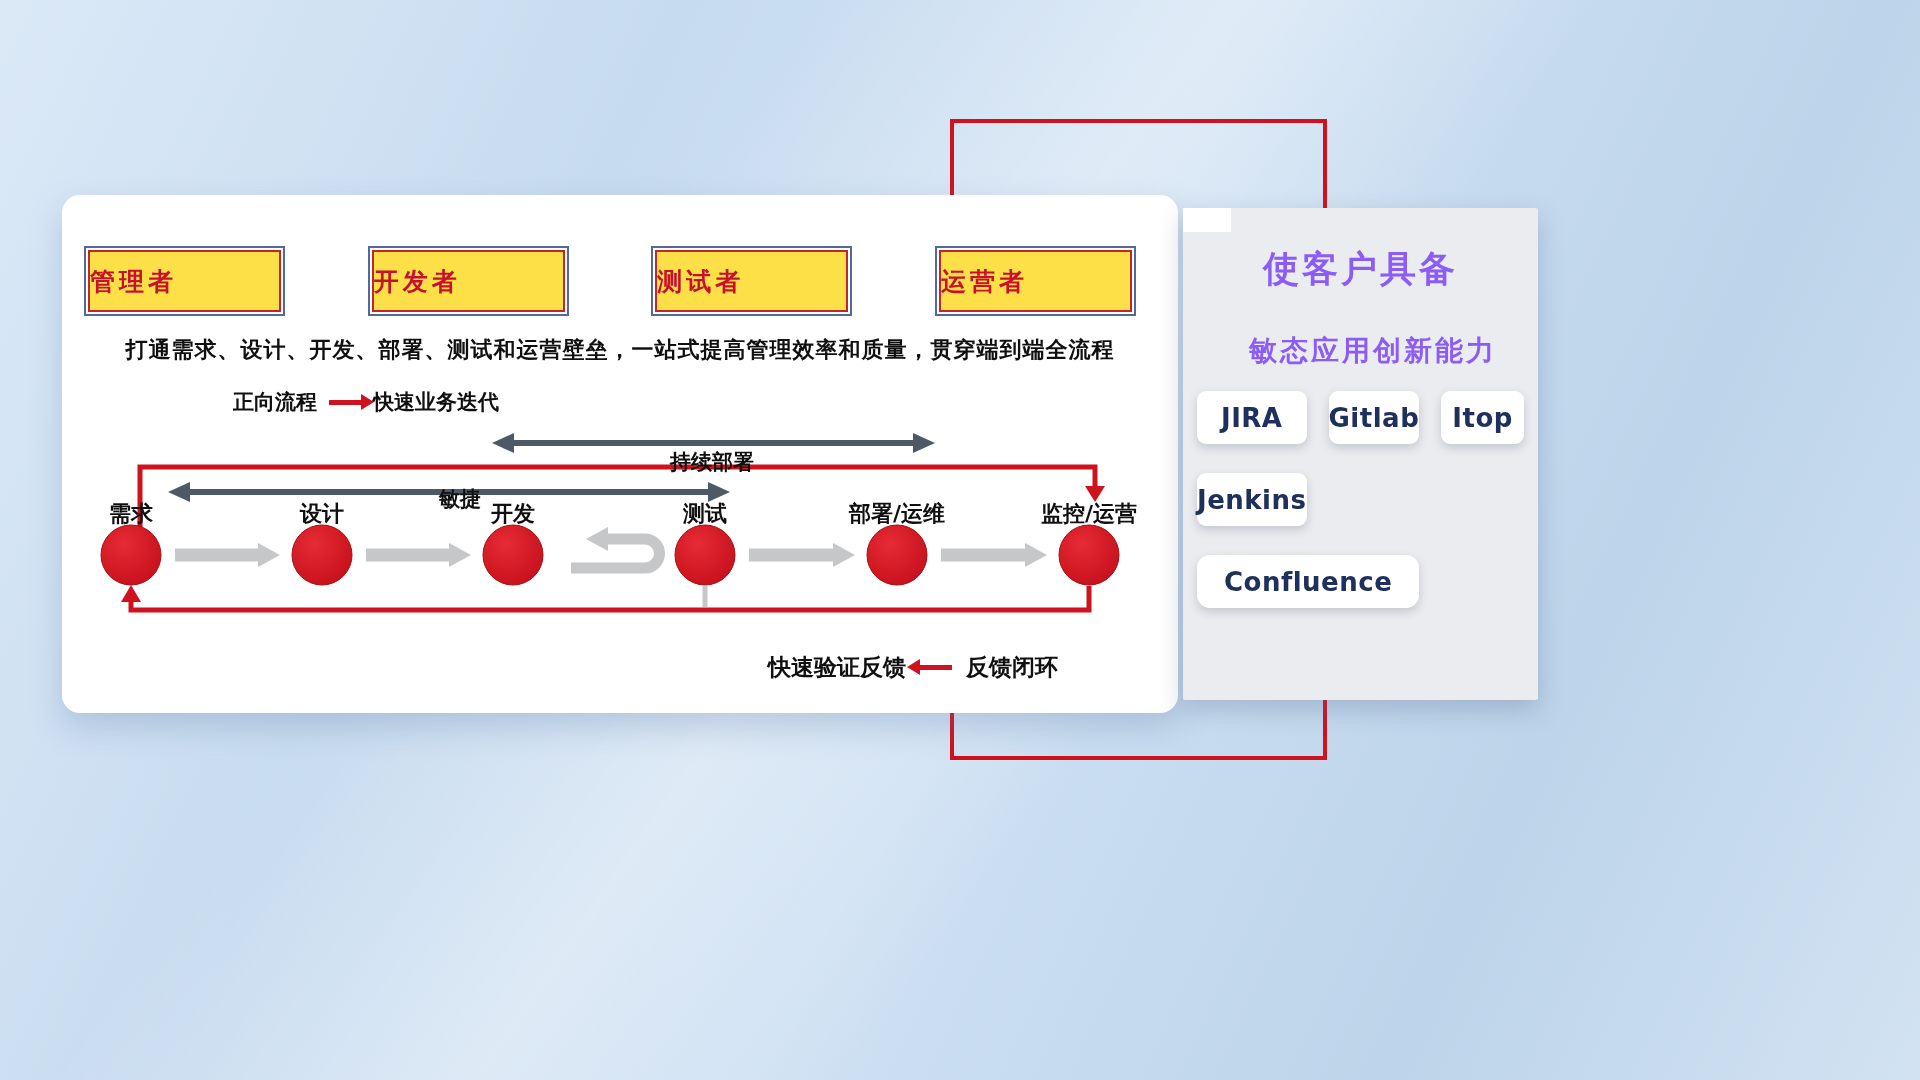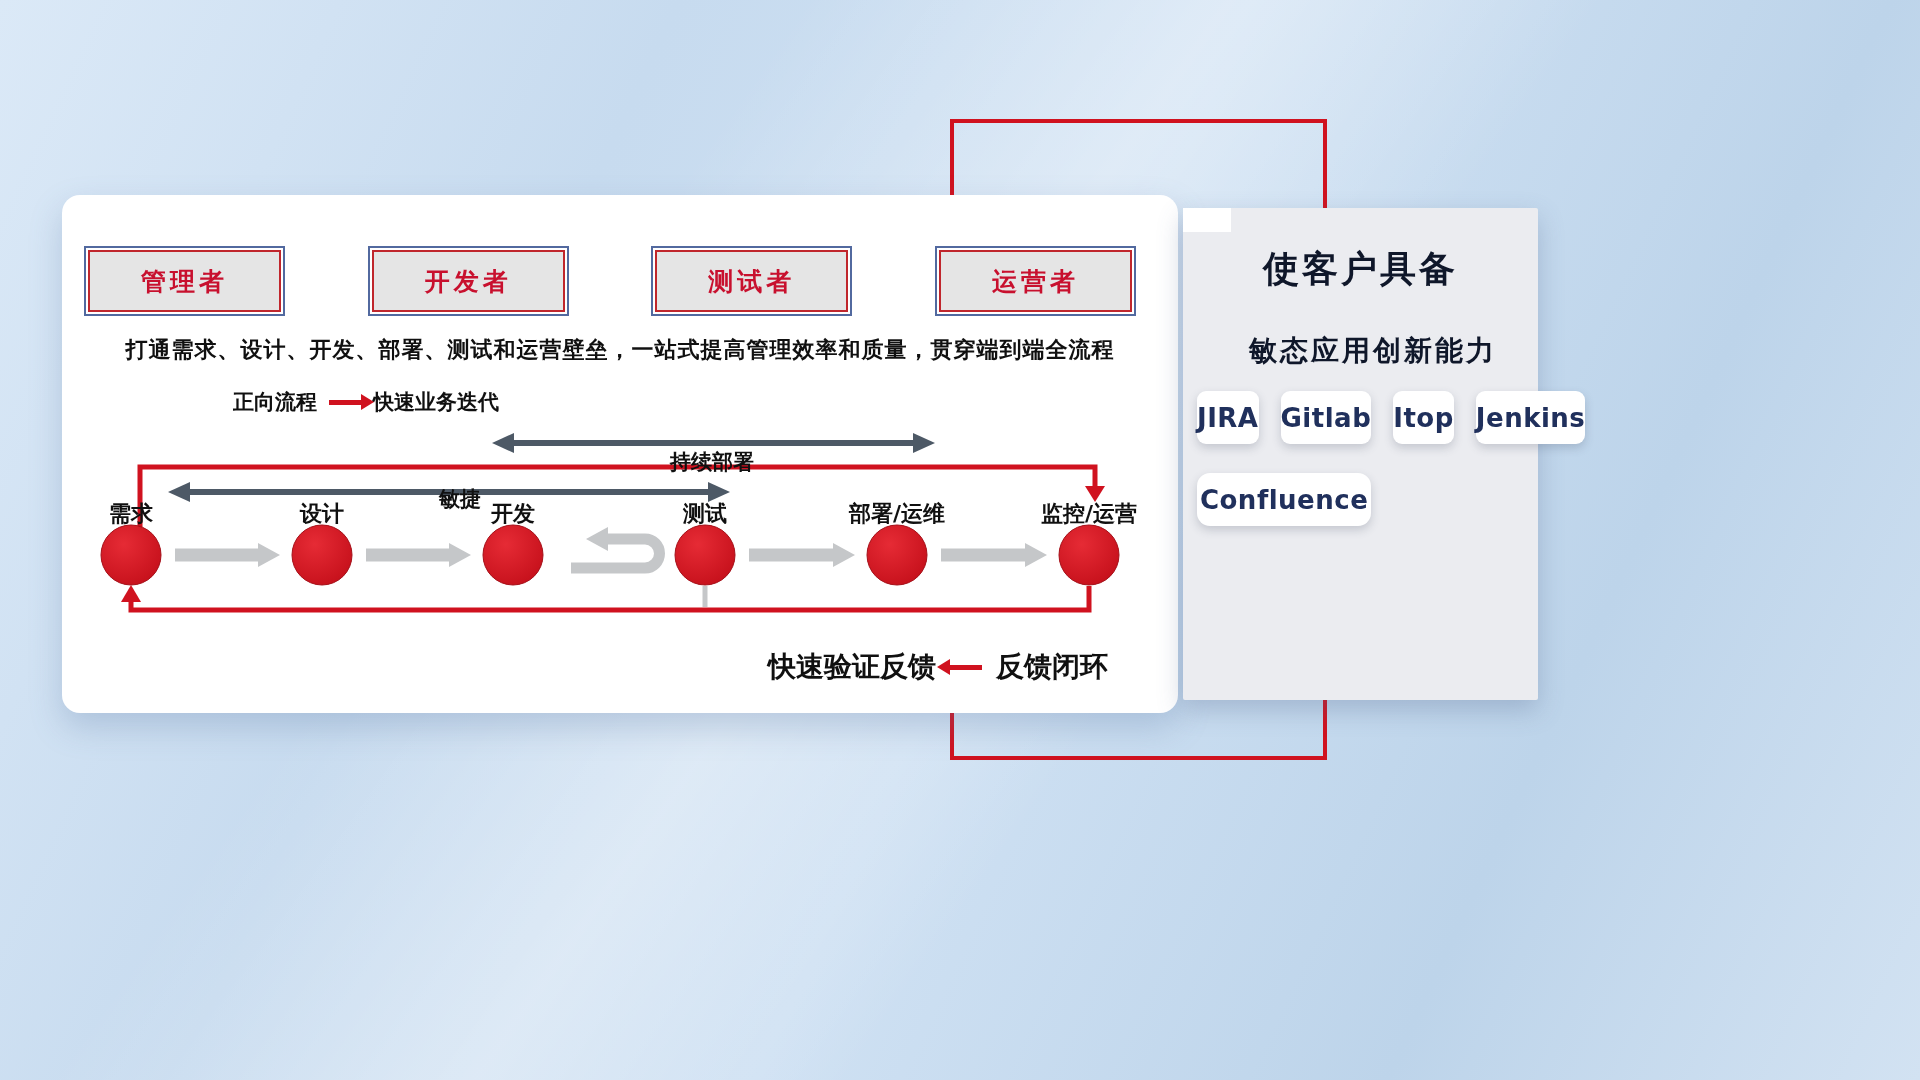--- a/index.html
+++ b/index.html
@@ -26,40 +26,40 @@
     position:absolute; left:62px; top:195px; width:1116px; height:518px;
     background:#ffffff; border-radius:18px;
     box-shadow:0 14px 32px rgba(90,120,160,.28); z-index:2;
   }
 
   .roles {
     position:absolute; left:26px; right:46px; top:55px; height:62px;
     display:flex; justify-content:space-between;
   }
   .role-box {
-    width:193px; height:62px; background:#e5e5e5;
+    width:193px; height:62px; background:#fde047;
     border:2px solid #c0262c; outline:2px solid #52699f; outline-offset:2px;
-    display:flex; align-items:center; justify-content:center;
+    display:flex; align-items:center; 
     font-size:25px; font-weight:bold; color:#c8102e; letter-spacing:4px;
   }
 
   .subtitle {
     position:absolute; left:0; right:0; top:140px; text-align:center;
     font-size:22px; font-weight:bold; color:#101010; letter-spacing:1px;
   }
 
   .legend-top {
     position:absolute; left:171px; top:194px; height:26px;
     display:flex; align-items:center; gap:12px;
     font-size:21px; font-weight:bold; color:#101010;
   }
   .legend-bottom {
     position:absolute; left:706px; top:459px; height:26px;
     display:flex; align-items:center; gap:14px;
-    font-size:28px; font-weight:bold; color:#101010;
+    font-size:23px; font-weight:bold; color:#101010;
   }
   .rarrow { display:inline-block; width:32px; height:5px; background:#d0121f; position:relative; }
   .rarrow.right::after {
     content:""; position:absolute; right:-13px; top:-6px;
     border-left:13px solid #d0121f; border-top:8px solid transparent; border-bottom:8px solid transparent;
   }
   .rarrow.left::after {
     content:""; position:absolute; left:-13px; top:-6px;
     border-right:13px solid #d0121f; border-top:8px solid transparent; border-bottom:8px solid transparent;
   }
@@ -81,26 +81,26 @@
 
   
   .notch { position:absolute; left:1183px; top:208px; width:48px; height:24px; background:#ffffff; z-index:5; }
 
   
   .panel {
     position:absolute; left:1183px; top:208px; width:355px; height:492px;
     background:#ebecf0; box-shadow:0 10px 26px rgba(80,100,140,.30);
     z-index:4; border-radius:2px;
   }
-  .panel-title { text-align:center; color:#0f172a; font-weight:bold; letter-spacing:3px; }
+  .panel-title { text-align:center; color:#8b5cf6; font-weight:bold; letter-spacing:3px; }
   .panel-title .t1 { margin-top:37px; font-size:36px; }
   .panel-title .t2 { margin-top:38px; font-size:28px;padding-left:25px; }
   .tools {
     position:absolute; left:14px; top:183px; width:327px;
-    display:grid; grid-template-columns:1fr 1fr 1fr 1fr; column-gap:22px; row-gap:29px;
+    display:grid; grid-template-columns:1fr 1fr 1fr; column-gap:22px; row-gap:29px;
   }
   .tool {
     height:53px; background:#ffffff; border-radius:9px;
     box-shadow:0 4px 10px rgba(60,70,90,.22);
     display:flex; align-items:center; justify-content:center;
     font-size:26px; font-weight:bold; color:#20305c; letter-spacing:.5px;
   }
   .tool.wide { grid-column:1 / span 2;border-radius:13px; }
 </style>
 </head>

